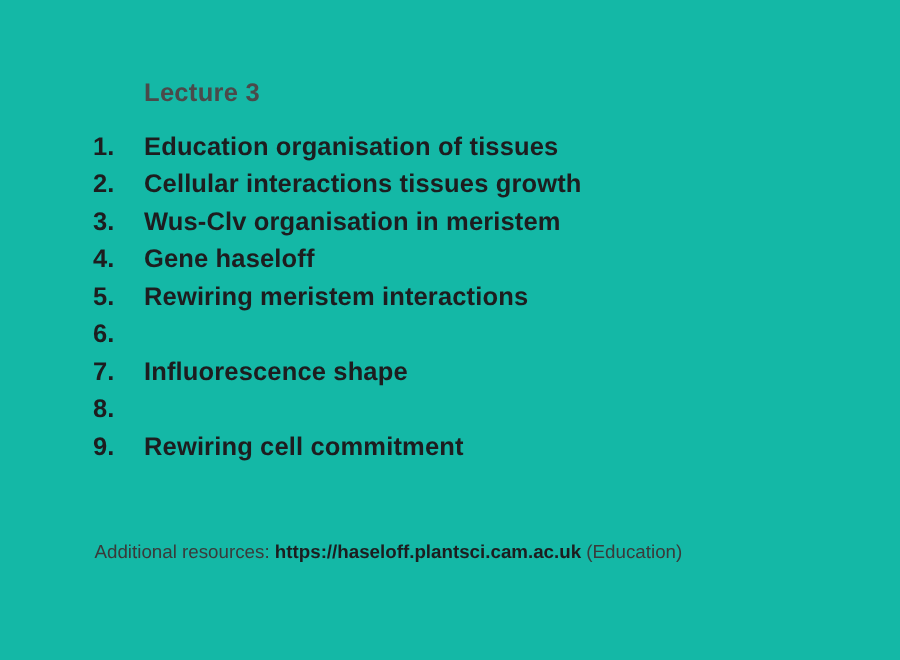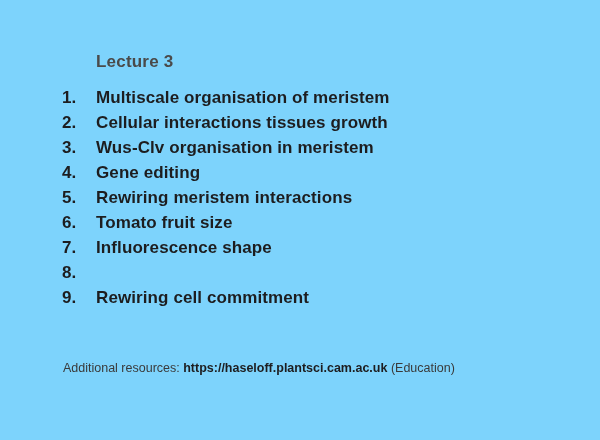--- a/index.html
+++ b/index.html
@@ -4,21 +4,21 @@
 <style>
   html, body {
     margin: 0;
     padding: 0;
     background: #ffffff;
   }
   .slide {
     position: relative;
     width: 600px;
     height: 440px;
-    background: #7dd3fc;
+    background: #14b8a6;
     font-family: "Liberation Sans", sans-serif;
     color: #231f20;
     overflow: hidden;
   }
   .slide-title {
     position: absolute;
     left: 96px;
     top: 52px;
     font-size: 17px;
     font-weight: bold;
@@ -64,41 +64,40 @@
 </head>
 <body>
 
 <div class="slide">
 
   <div class="slide-title">Lecture 3</div>
 
   <div class="topic-list">
     <div class="topic-row">
       <span class="topic-number">1.</span>
-      <span class="topic-text">Multiscale organisation of meristem</span>
+      <span class="topic-text">Education organisation of tissues</span>
     </div>
     <div class="topic-row">
       <span class="topic-number">2.</span>
       <span class="topic-text">Cellular interactions tissues growth</span>
     </div>
     <div class="topic-row">
       <span class="topic-number">3.</span>
       <span class="topic-text">Wus-Clv organisation in meristem</span>
     </div>
     <div class="topic-row">
       <span class="topic-number">4.</span>
-      <span class="topic-text">Gene editing</span>
+      <span class="topic-text">Gene haseloff</span>
     </div>
     <div class="topic-row">
       <span class="topic-number">5.</span>
       <span class="topic-text">Rewiring meristem interactions</span>
     </div>
     <div class="topic-row">
       <span class="topic-number">6.</span>
-      <span class="topic-text">Tomato fruit size</span>
     </div>
     <div class="topic-row">
       <span class="topic-number">7.</span>
       <span class="topic-text">Influorescence shape</span>
     </div>
     <div class="topic-row">
       <span class="topic-number">8.</span>
     </div>
     <div class="topic-row">
       <span class="topic-number">9.</span>

